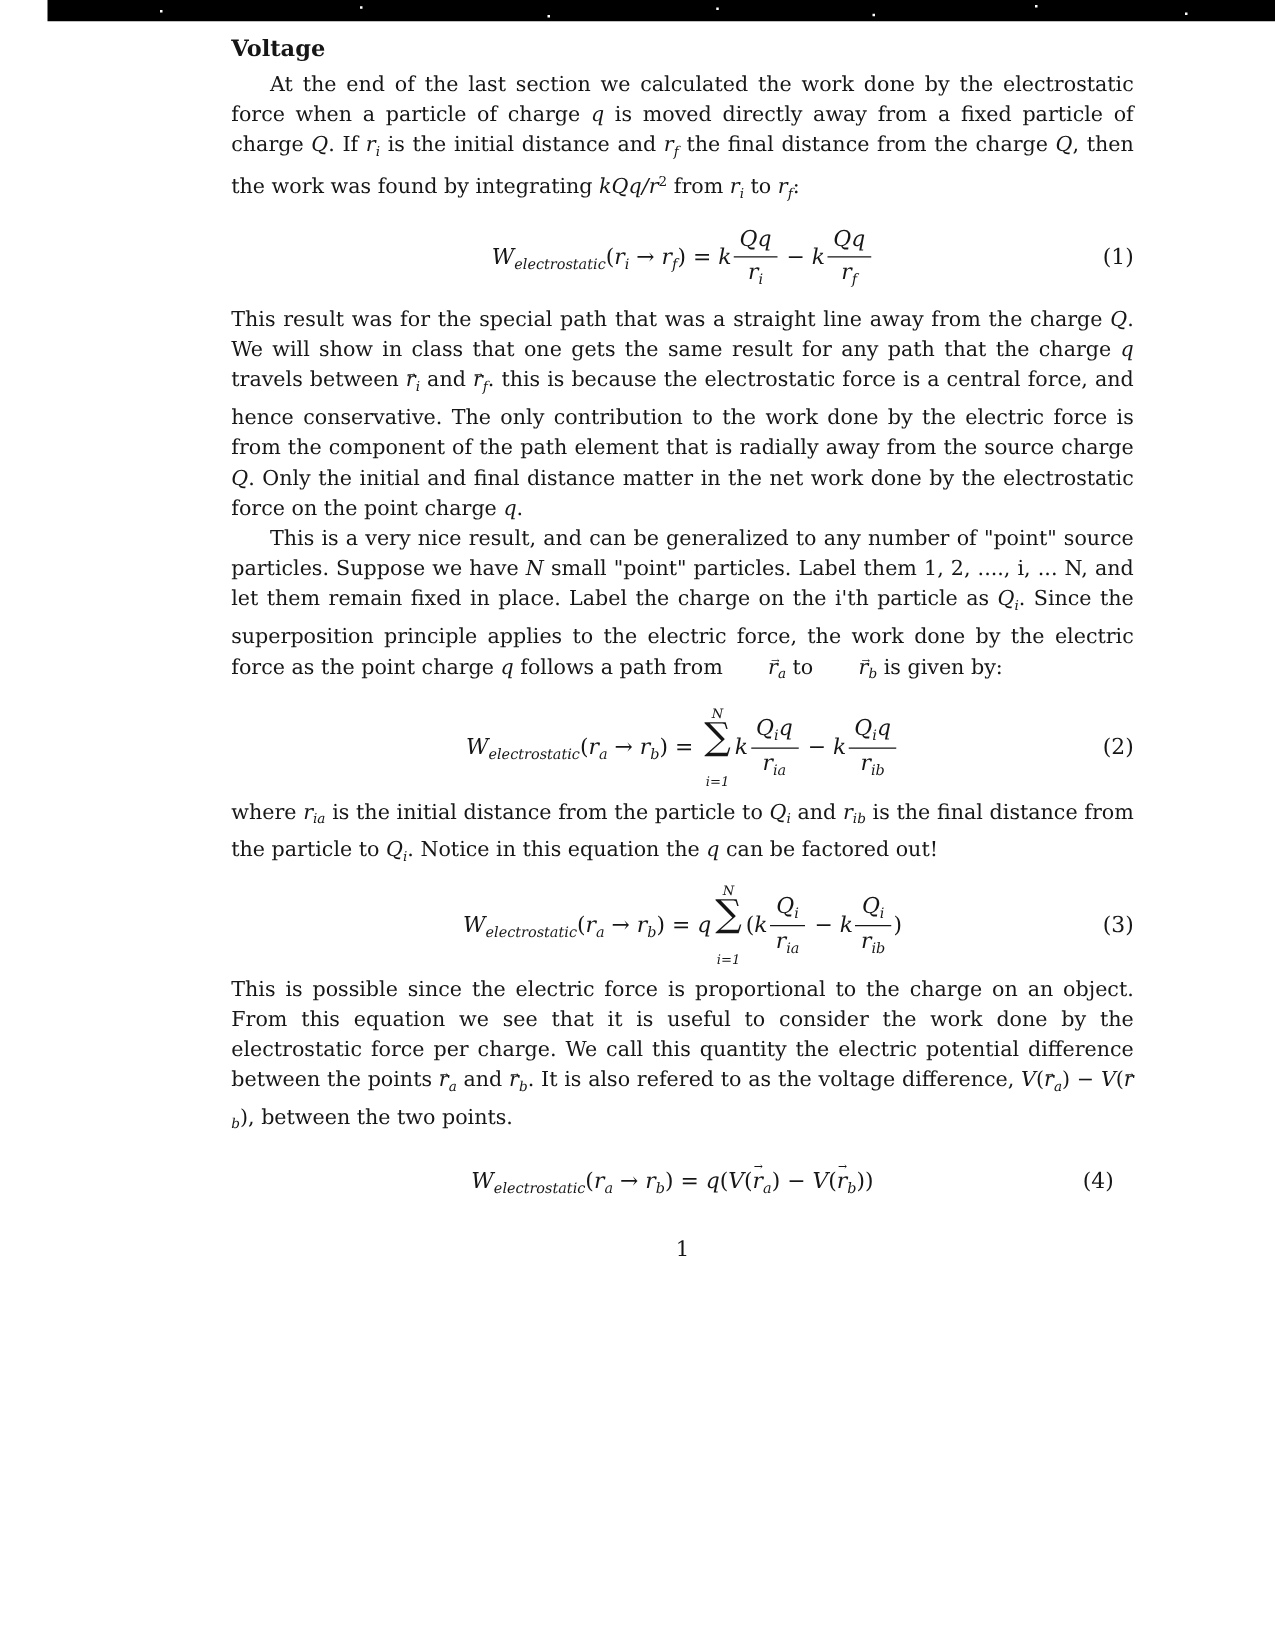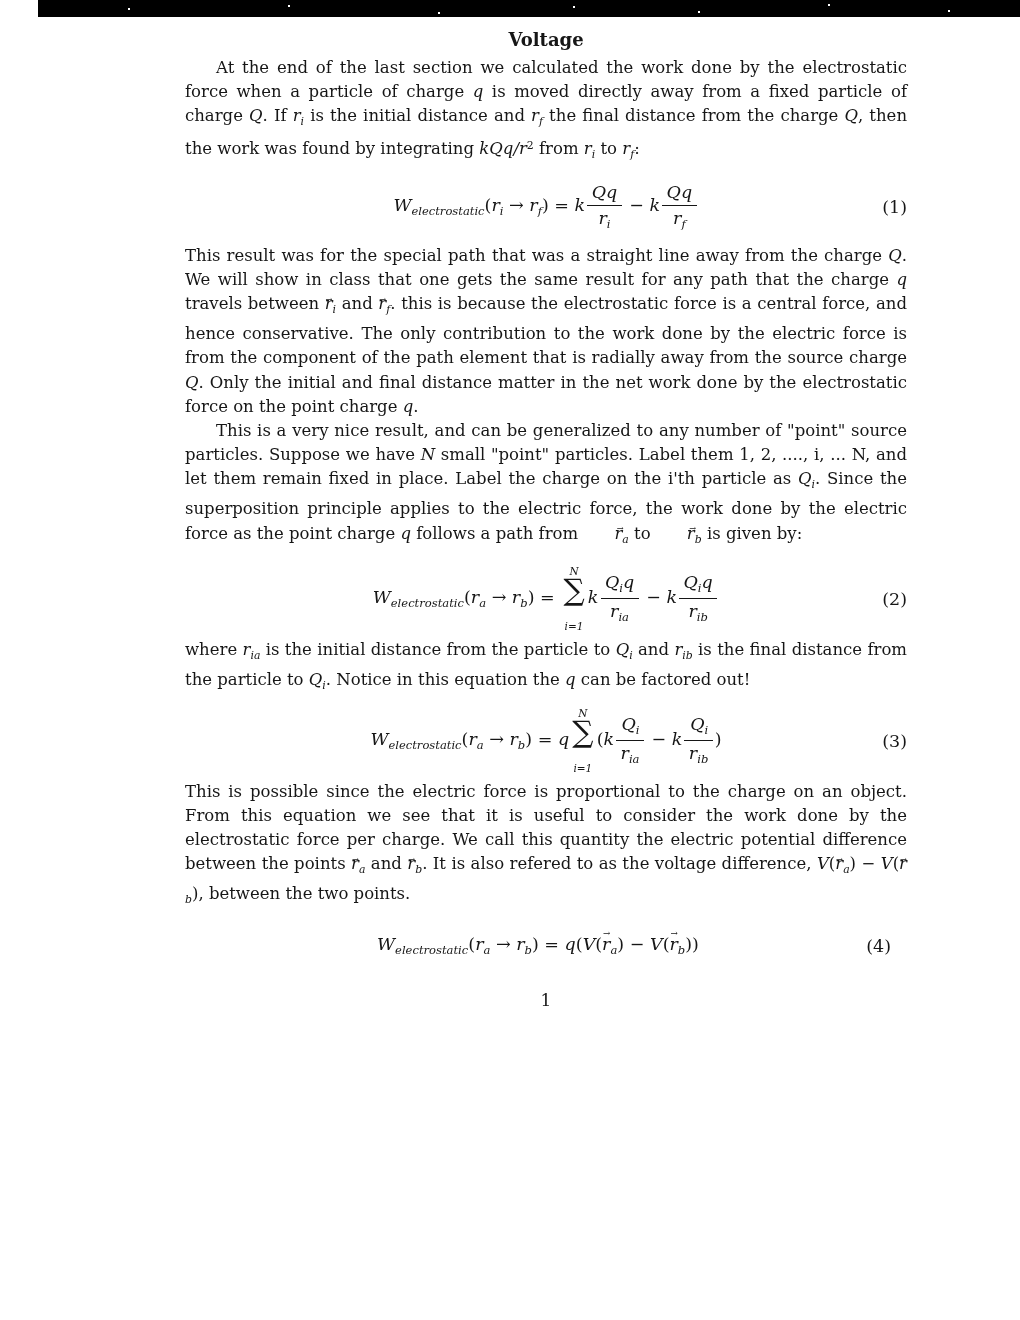--- a/index.html
+++ b/index.html
@@ -21,21 +21,21 @@
                905px -1px 0 #fff;
   }
   .content {
     position:absolute; left:185px; top:0; width:722px;
   }
   .doc-title {
     margin:212px 0 0 0; text-align:center;
     font-size:20px; line-height:24px; font-weight:bold;
   }
   .section-heading {
-    margin:28px 0 4px 0; text-align:center;
+    margin:28px 0 4px 0; text-align:left;
     font-size:18px; line-height:24px; font-weight:bold;
   }
   p.body-par {
     margin:0; text-align:justify;
     font-size:16.5px; line-height:24.2px;
   }
   p.indent { text-indent:31px; }
   .ti { font-style:italic; }
   .tr { font-style:normal; }
   .tb { font-weight:normal; }
@@ -49,21 +49,21 @@
   .eq {
     position:relative; display:flex; justify-content:center; align-items:center;
     font-size:17.5px; line-height:1.2;
   }
   .eq-1 { margin:10px 0 8px 0; min-height:58px; }
   .eq-2 { margin:8px 0 0 0;  min-height:78px; }
   .eq-3 { margin:6px 0 2px 0; min-height:74px; }
   .eq-4 { margin:16px 16px 0 0; min-height:36px; }
   .eq-num { position:absolute; right:0; top:50%; transform:translateY(-50%); font-style:normal; }
   .frac { display:inline-block; vertical-align:middle; text-align:center; margin:0 0.12em; }
-  .fnum { display:block; padding:0 0.25em 2px; border-bottom:1.4px solid #161616;text-align:right; }
+  .fnum { display:block; padding:0 0.25em 2px; border-bottom:1.4px solid #161616; }
   .fden { display:block; padding:2px 0.25em 0; }
   .sum {
     display:inline-flex; flex-direction:column; align-items:center;
     vertical-align:middle; margin:0 0.18em; line-height:1;
   }
   .sab { font-size:0.6em; font-style:italic; padding-bottom:1px; }
   .ssg { font-size:1.7em; line-height:0.9; font-style:normal; }
   .sbl { font-size:0.6em; font-style:italic; padding-top:17px; }
   .page-number { margin-top:26px; text-align:center; font-size:17px; }
 </style>

